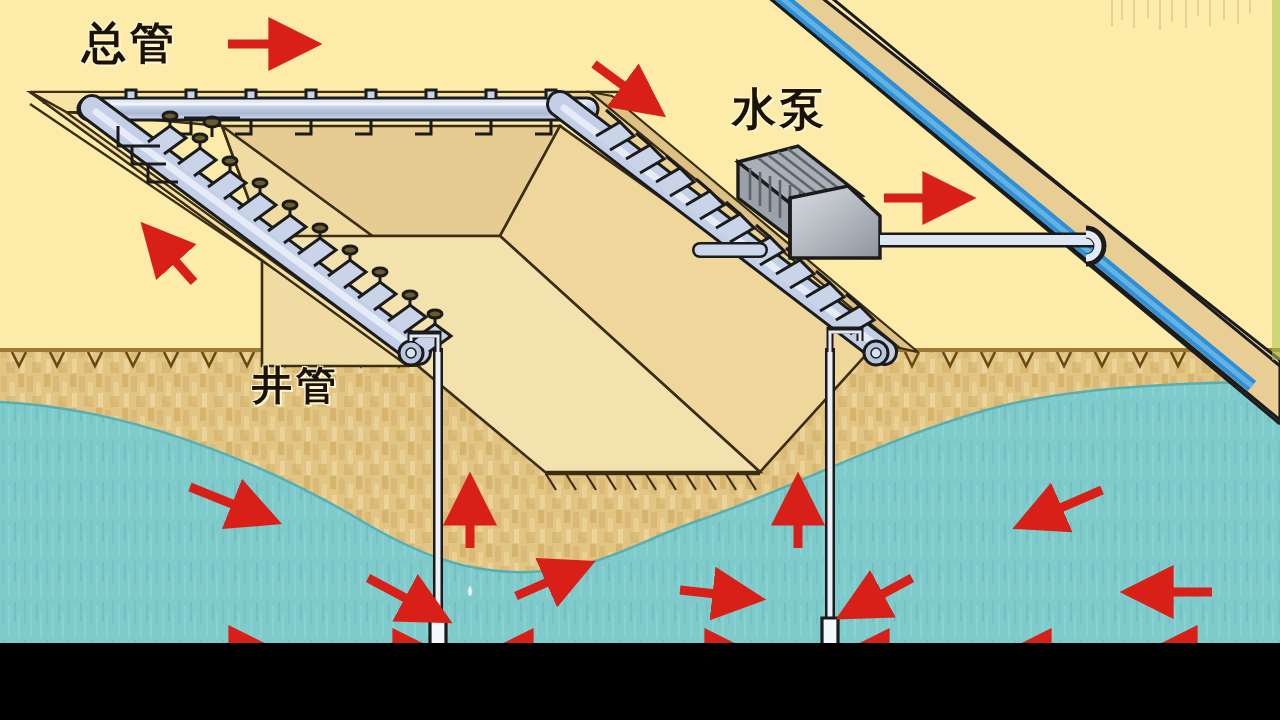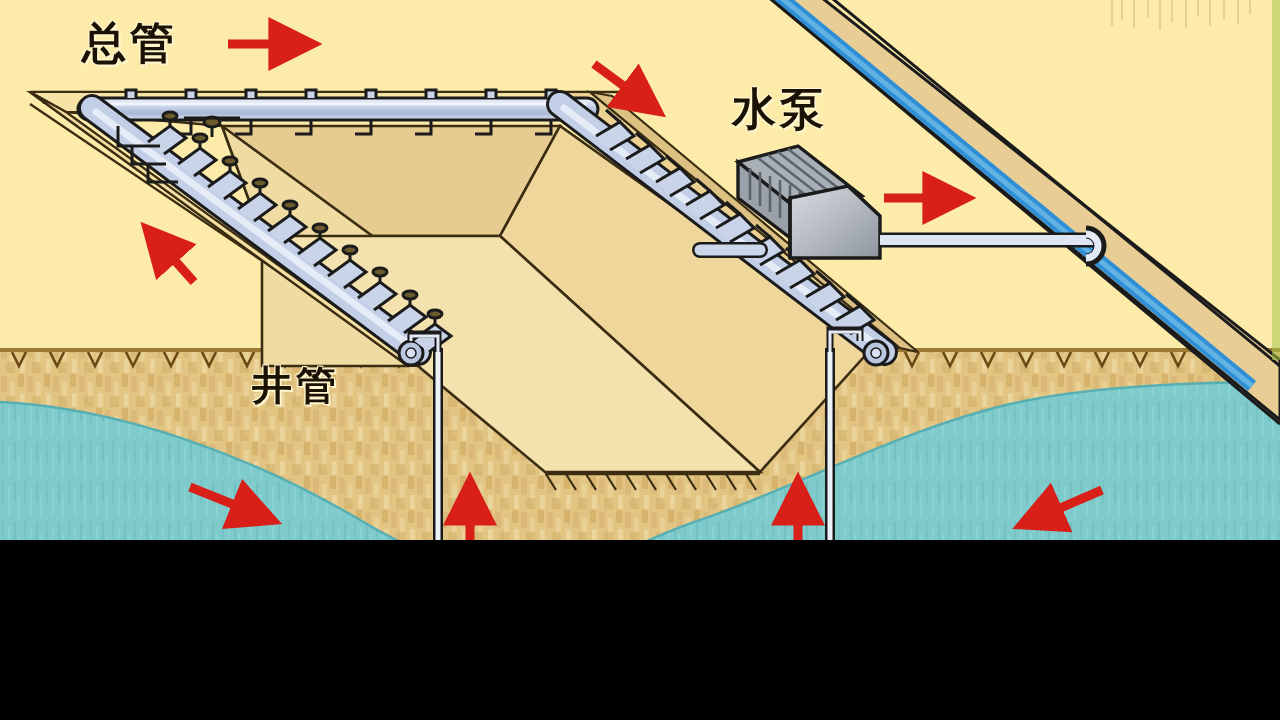--- a/index.html
+++ b/index.html
@@ -1,17 +1,17 @@
 <!DOCTYPE html>
 <html><head>
 <meta charset="utf-8">
 <style>
   html,body{margin:0;padding:0;background:#000;}
   body{font-family:"DejaVu Sans","Liberation Sans",sans-serif;}
-  #stage{position:relative;width:1280px;height:540px;overflow:hidden;background:#737373;}
+  #stage{position:relative;width:1280px;height:643px;overflow:hidden;background:#737373;}
   #stage svg{position:absolute;left:0;top:0;}
   .lbl{position:absolute;font-weight:700;color:#1a1205;white-space:nowrap;
        text-shadow:2px 2px 0 #fff6cf,-1px -1px 0 #fff6cf,1px -1px 0 #fff6cf,-1px 1px 0 #fff6cf;
        letter-spacing:4px;}
   #lbl-zongguan{left:82px;top:14px;font-size:44px;}
   #lbl-shuibeng{left:732px;top:80px;font-size:44px;}
   #lbl-jingguan{left:252px;top:358px;font-size:40px;}
   #lbl-bottom{left:440px;top:684px;font-size:54px;color:#fff;text-shadow:none;opacity:.95;}
 </style>
 </head>

